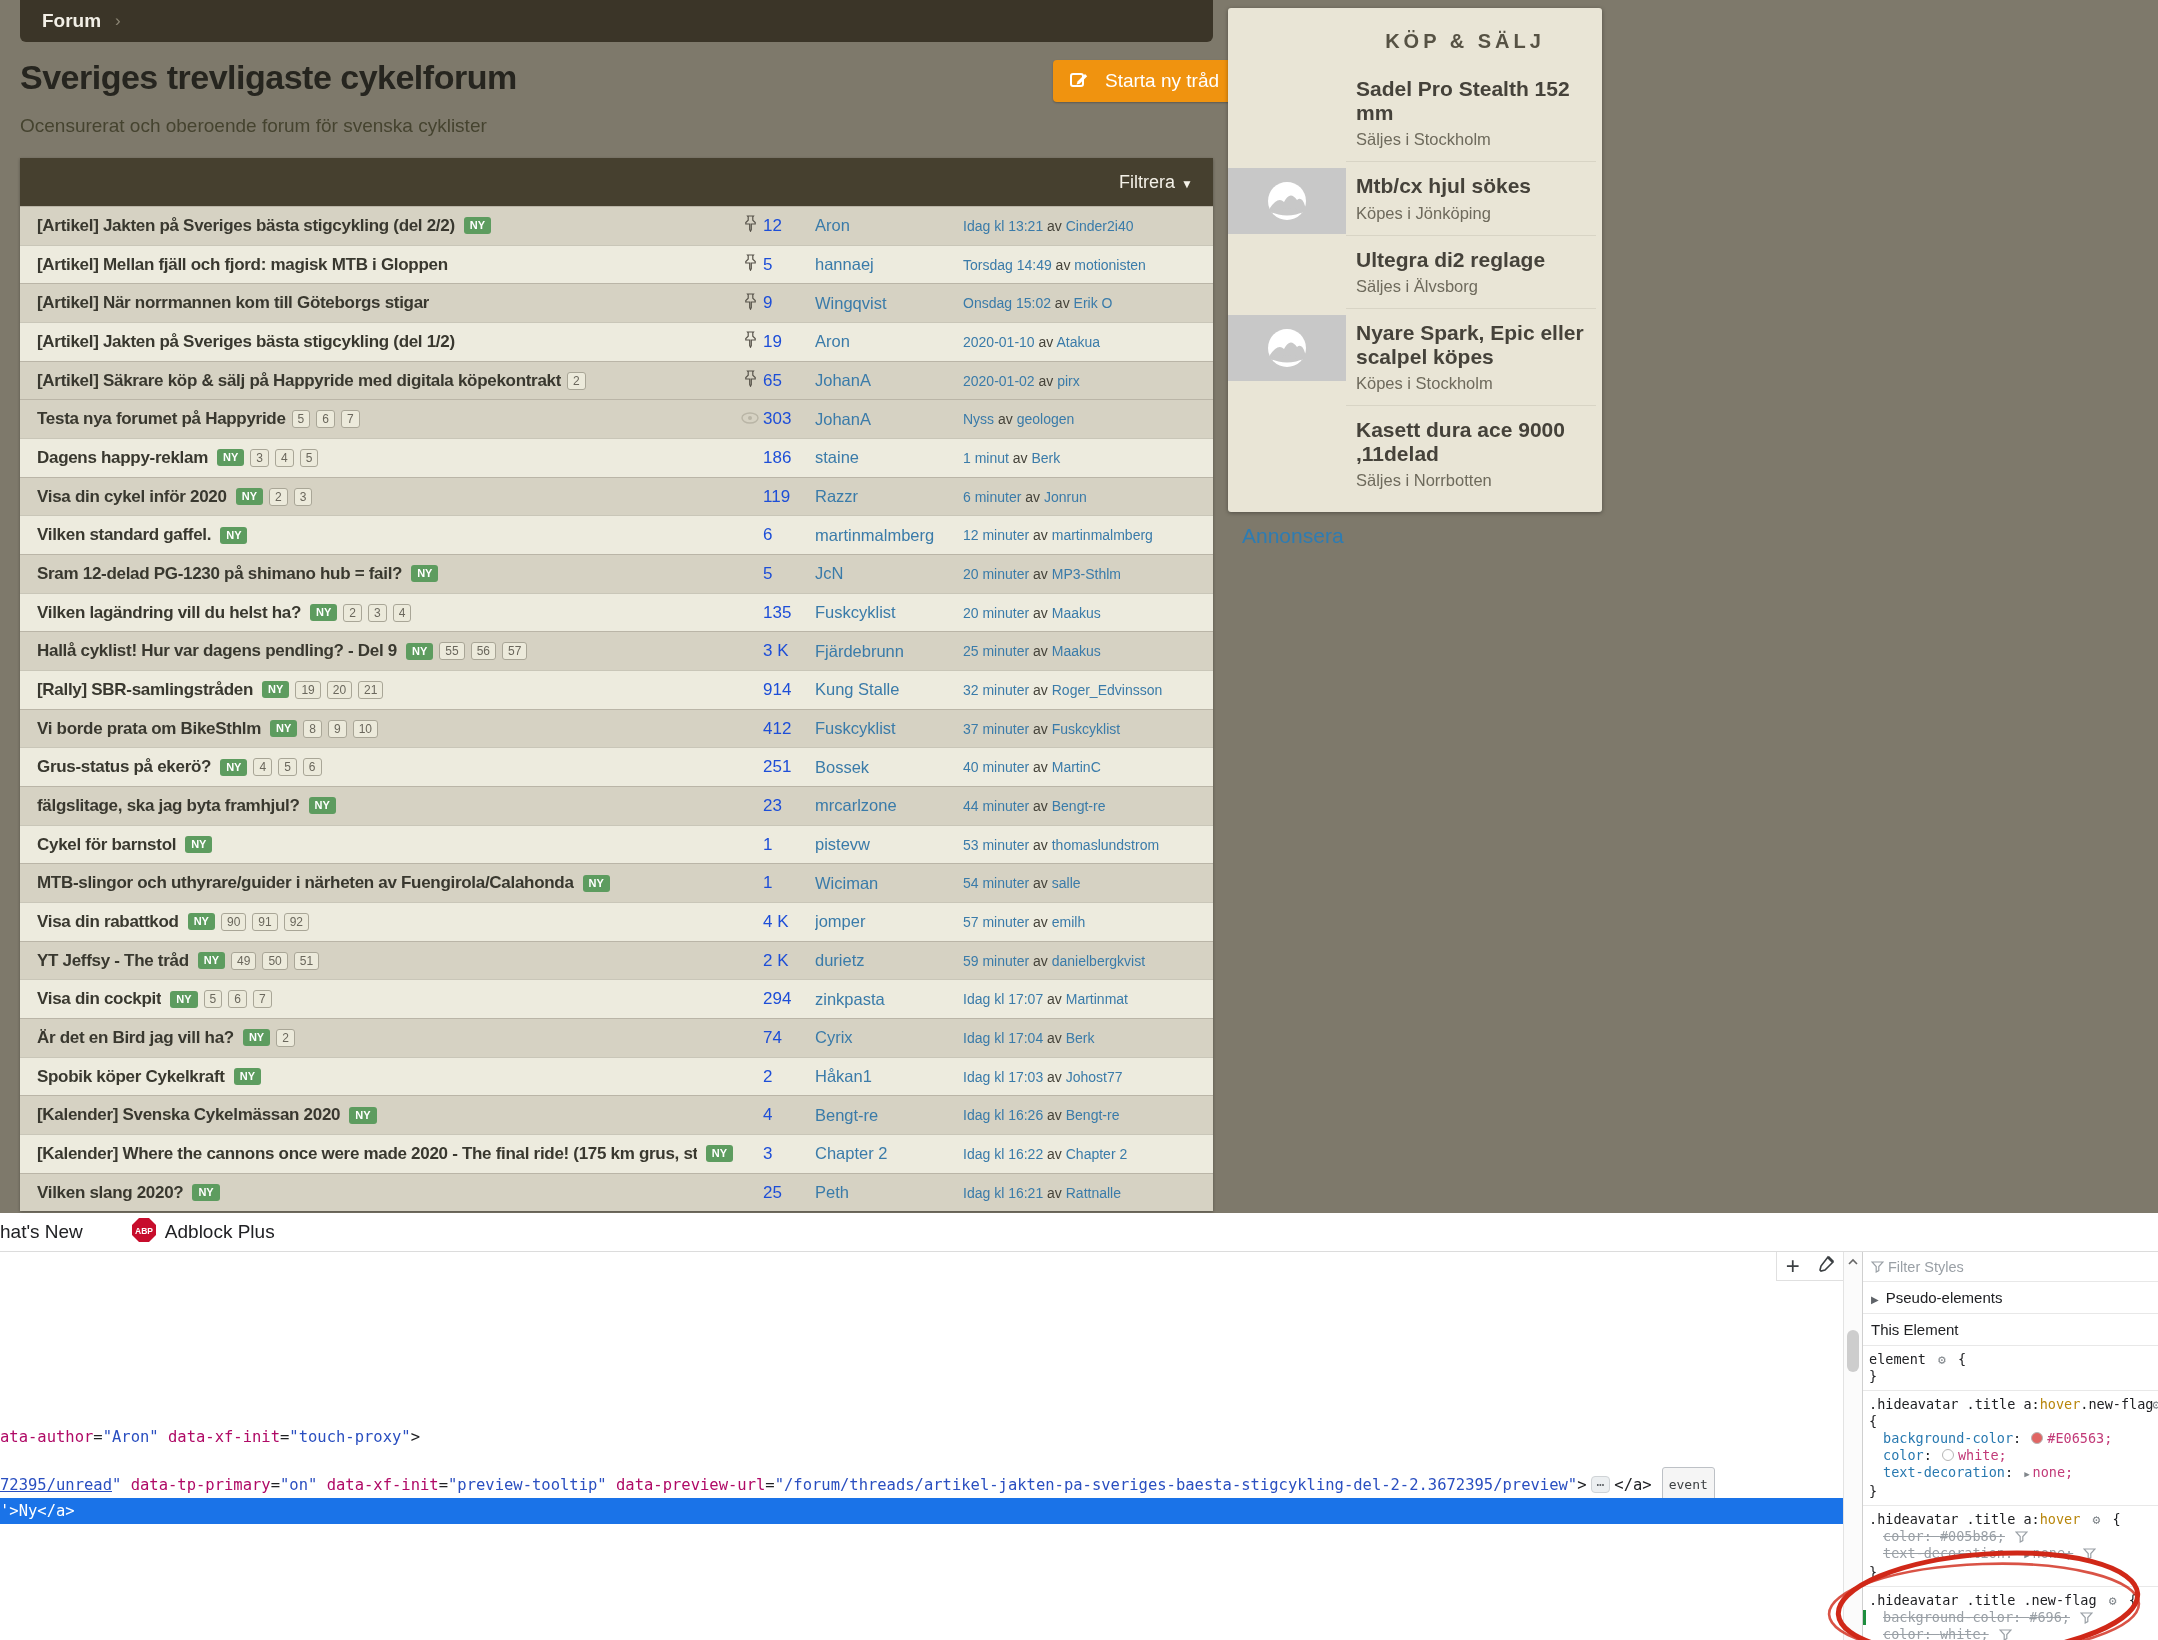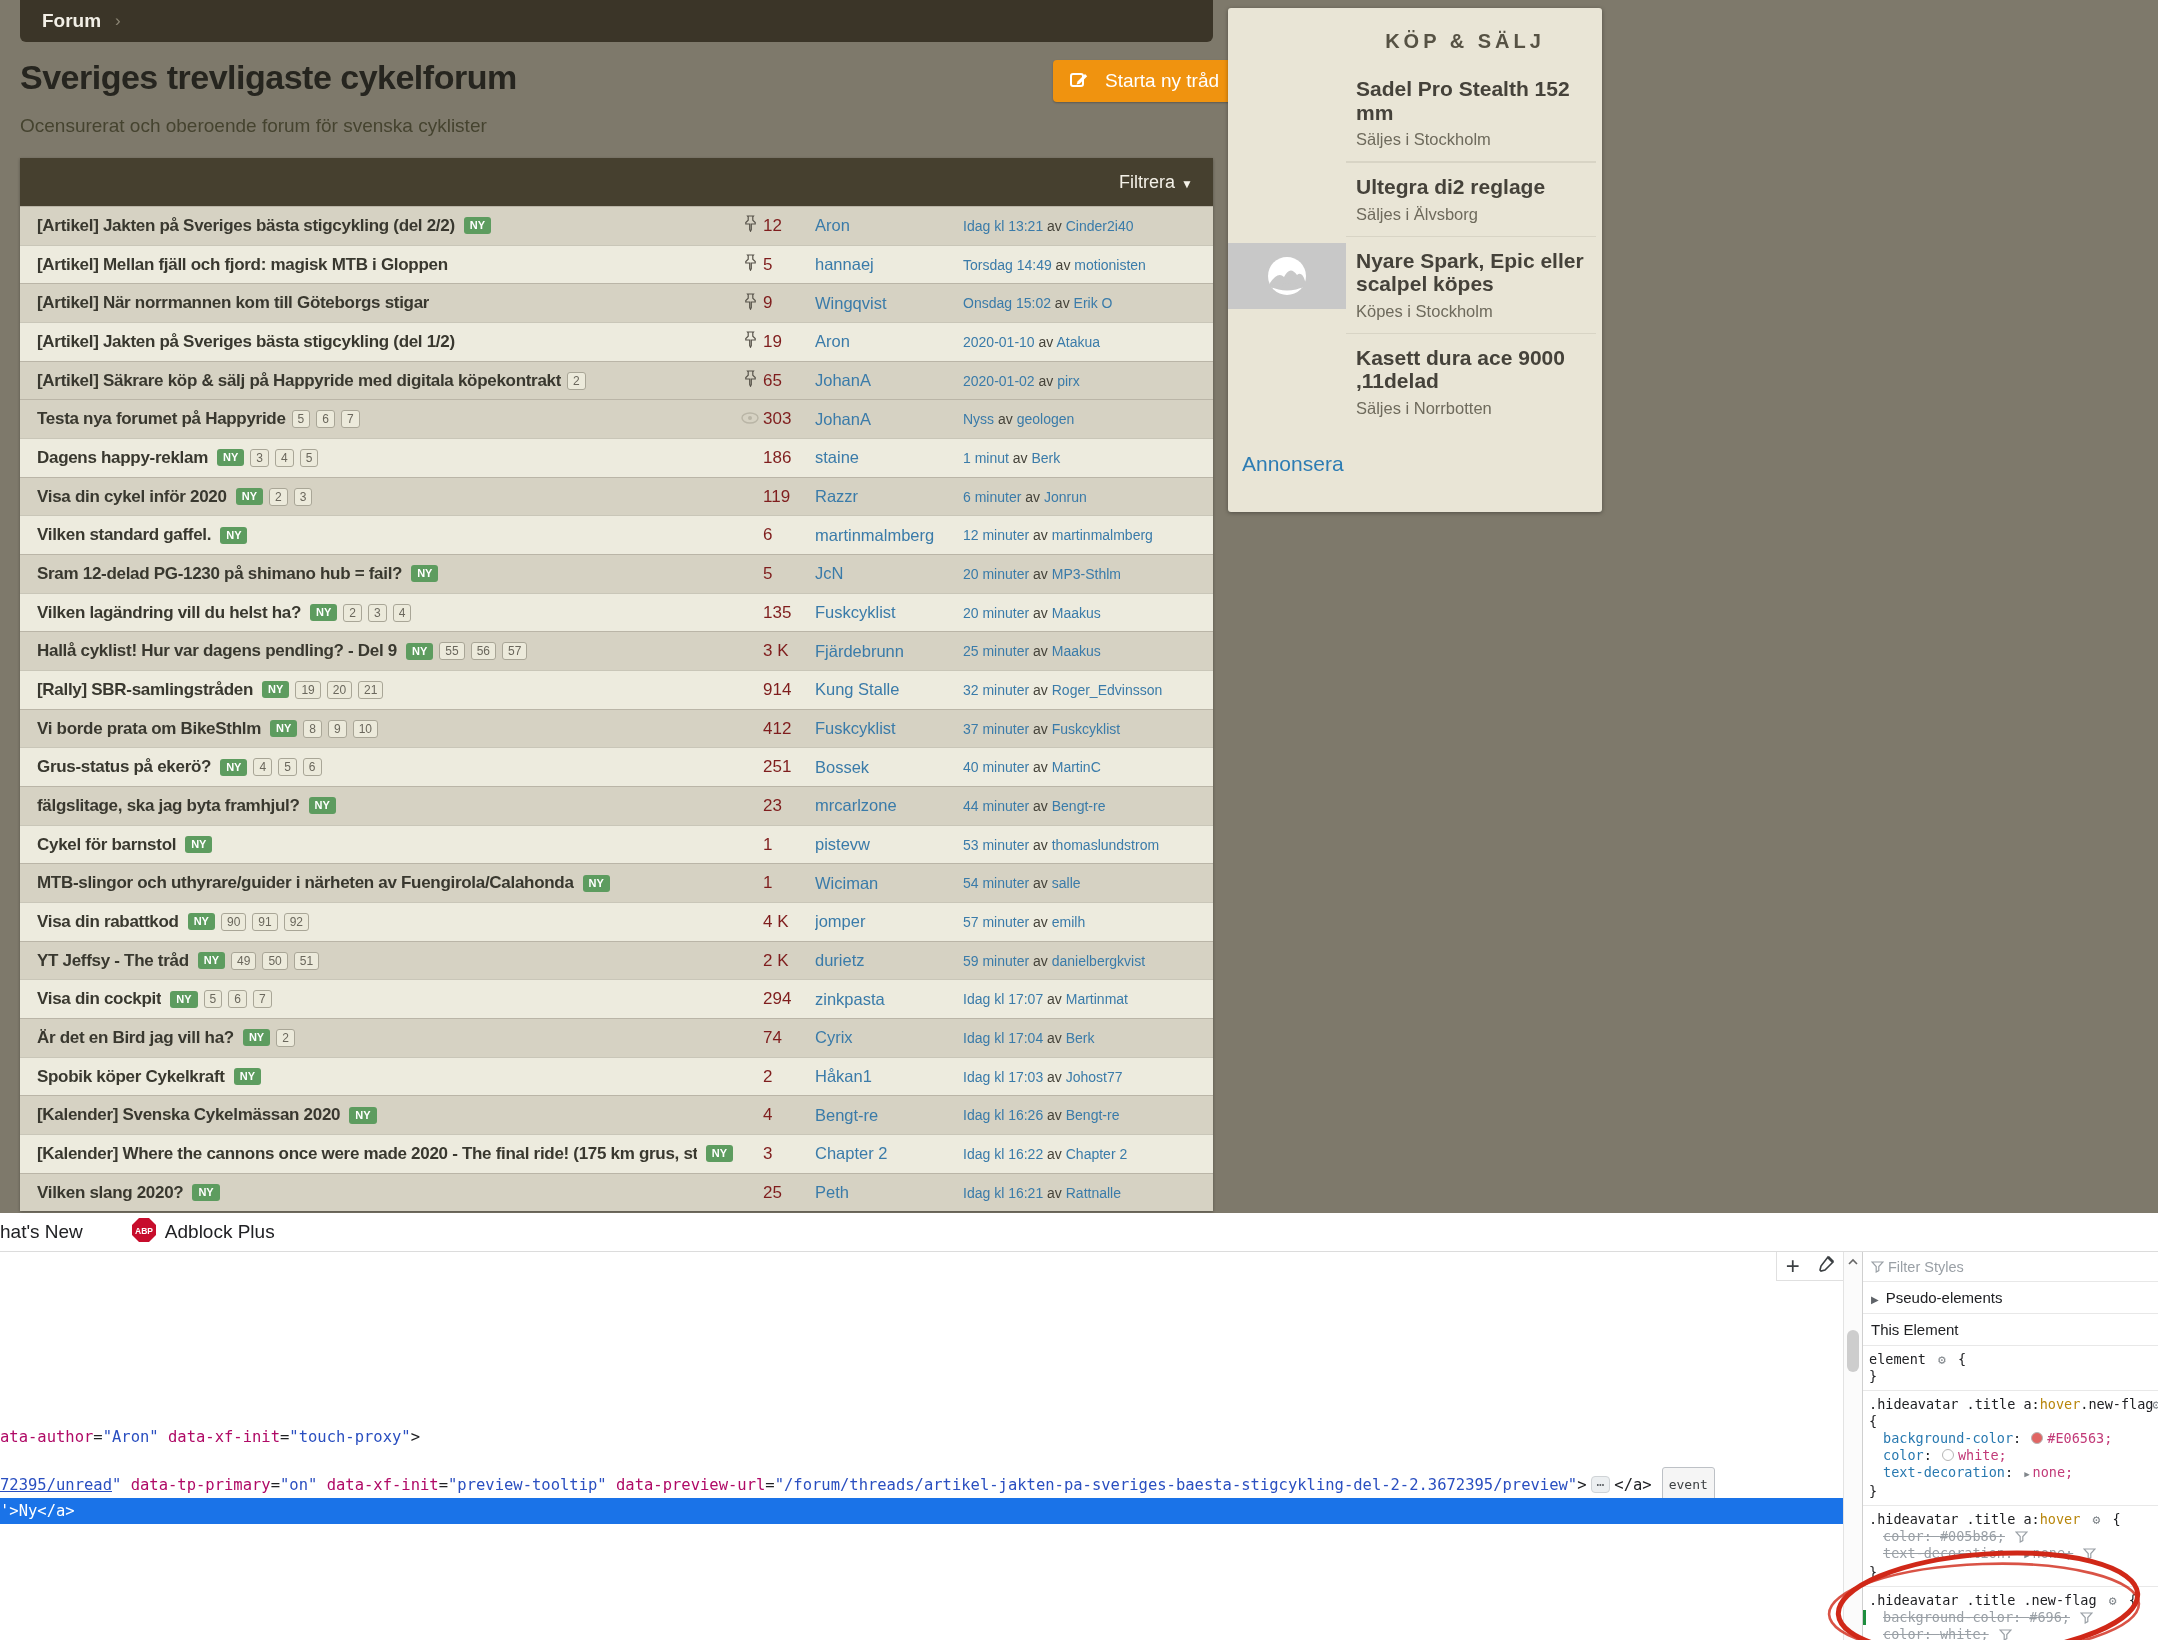--- a/index.html
+++ b/index.html
@@ -26,21 +26,21 @@
   .row.dark{background:#d6d2c3;}
   .row.light{background:#edebde;}
   .t-title{font-size:17px;font-weight:bold;color:#39382f;letter-spacing:-0.3px;white-space:nowrap;
            overflow:hidden;flex:0 1 auto;min-width:0;cursor:pointer;}
   .ny{flex:none;background:#5d9c5f;color:#fff;font-size:11px;font-weight:bold;border-radius:3px;
       padding:2px 6px 3px;margin-left:9px;}
   .chip{flex:none;background:#eceadb;border:1px solid #a9a697;color:#6a675c;font-size:12px;
         border-radius:3px;padding:0 5px;margin-left:6px;line-height:16px;cursor:pointer;}
   .spacer{flex:1 1 0;min-width:4px;}
   .icon-cell{flex:none;width:26px;text-align:center;}
-  .replies{flex:none;width:52px;font-size:17px;color:#7f1d1d;}
+  .replies{flex:none;width:52px;font-size:17px;color:#1d4ed8;}
   .author{flex:none;width:148px;font-size:16.5px;color:#3a7ba9;white-space:nowrap;overflow:hidden;cursor:pointer;}
   .last{flex:none;width:250px;font-size:14px;color:#45433a;white-space:nowrap;overflow:hidden;}
   .last .lnk{color:#3a7ba9;cursor:pointer;}
   
   .sidebar{position:absolute;left:1228px;top:8px;width:374px;height:504px;background:#e9e5d6;
            border-radius:3px;box-shadow:0 1px 4px rgba(0,0,0,.35);box-sizing:border-box;}
   .sb-head{padding:22px 0 12px 100px;text-align:center;font-size:20px;font-weight:bold;
            letter-spacing:4px;color:#565244;}
   .sb-item{position:relative;padding:12px 16px 12px 128px;cursor:pointer;}
   .sb-img{position:absolute;left:0;top:6px;width:118px;height:66px;background:#c8c8c8;
@@ -401,20 +401,31 @@
   </div>
 
   <div class="sidebar">
     <div class="sb-head">KÖP &amp; SÄLJ</div>
     <div id="sb-items">
         <div class="sb-item">
           <div class="sb-title">Sadel Pro Stealth 152 mm</div>
           <div class="sb-loc">Säljes i Stockholm</div>
         </div>
         <div class="sb-div"></div>
+        <div class="sb-item">
+          <div class="sb-img">
+            <svg width="46" height="46" viewBox="0 0 46 46">
+              <circle cx="23" cy="23" r="19" fill="#ffffff"></circle>
+              <path d="M6 30 Q14 18 20 24 Q26 12 33 22 Q38 18 41 28 L41 33 Q23 42 5 33 Z" fill="#c8c8c8"></path>
+              <path d="M8 34 Q23 28 38 34" stroke="#c8c8c8" stroke-width="2" fill="none"></path>
+            </svg>
+          </div>
+          <div class="sb-title">Mtb/cx hjul sökes</div>
+          <div class="sb-loc">Köpes i Jönköping</div>
+        </div>
         <div class="sb-div"></div>
         <div class="sb-item">
           <div class="sb-title">Ultegra di2 reglage</div>
           <div class="sb-loc">Säljes i Älvsborg</div>
         </div>
         <div class="sb-div"></div>
         <div class="sb-item">
           <div class="sb-img">
             <svg width="46" height="46" viewBox="0 0 46 46">
               <circle cx="23" cy="23" r="19" fill="#ffffff"></circle>

